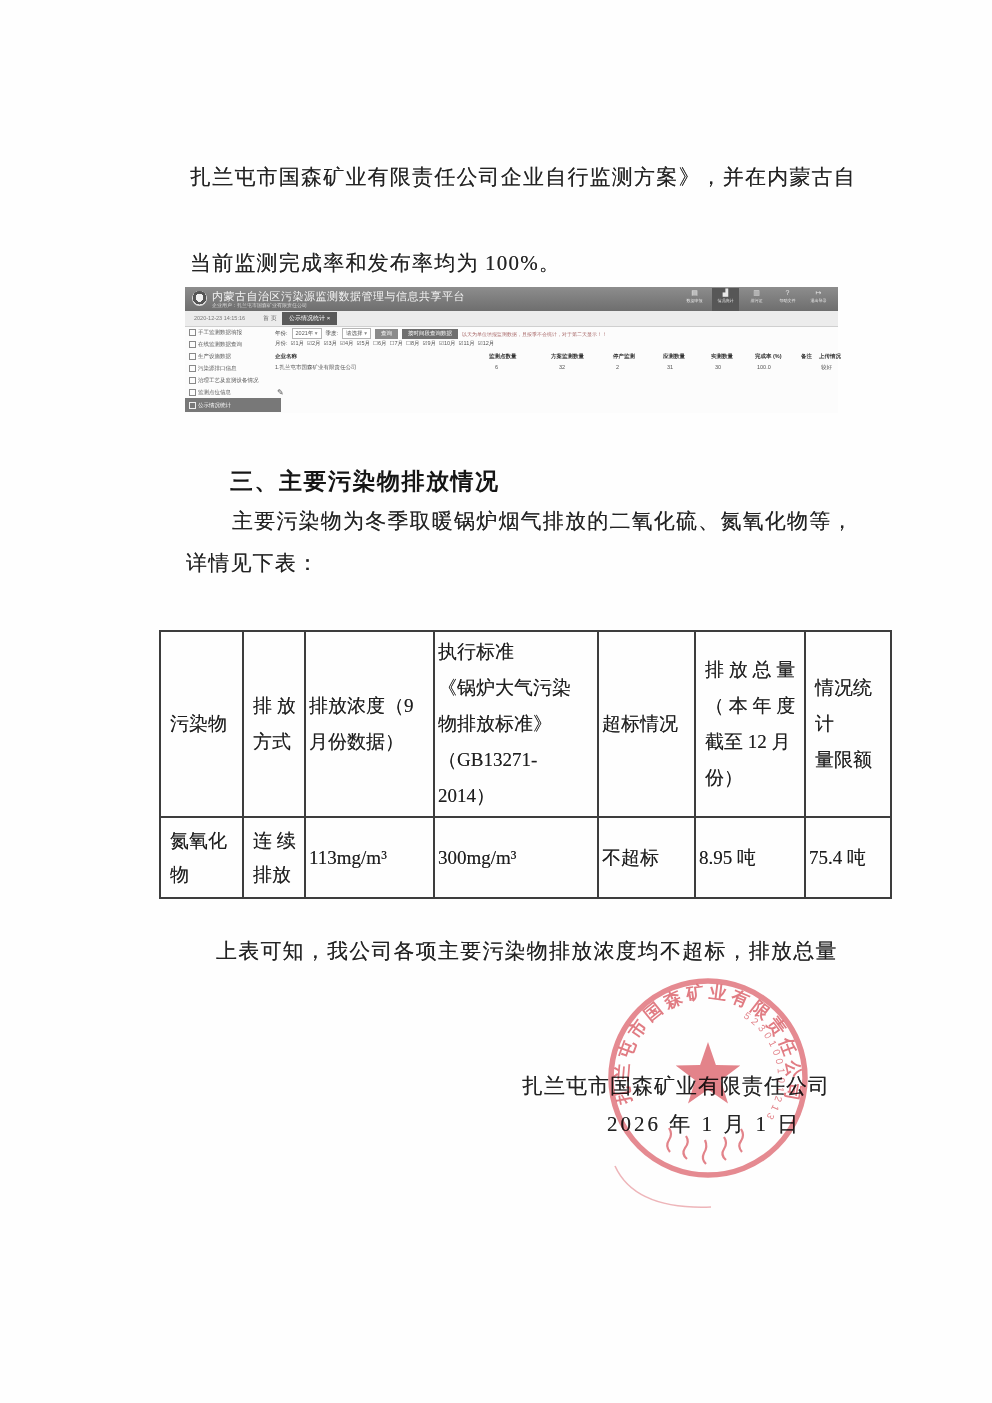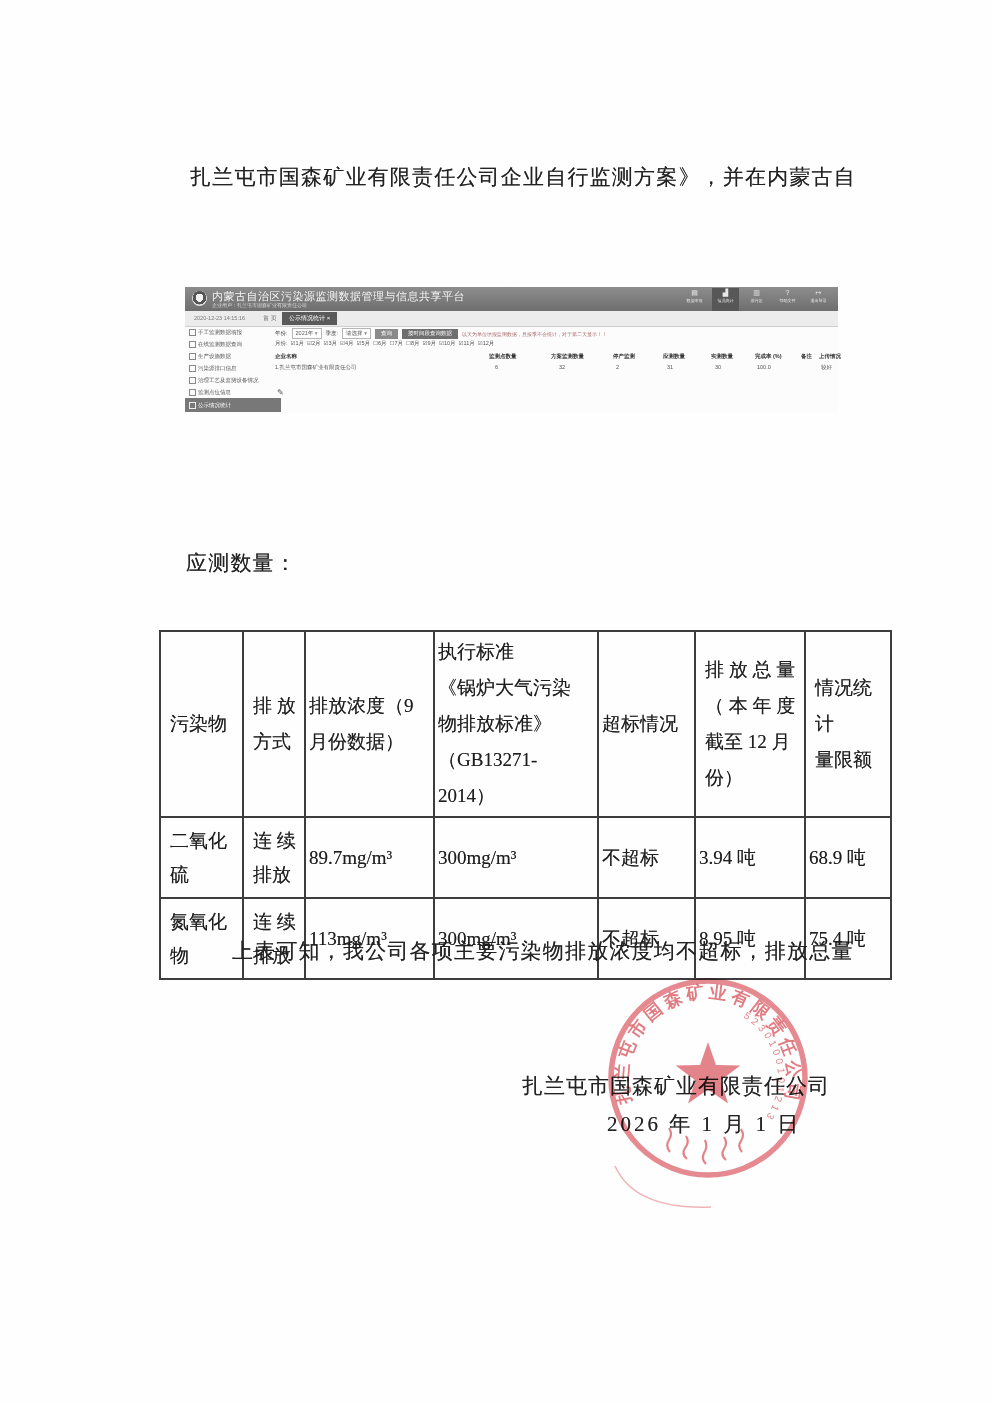--- a/index.html
+++ b/index.html
@@ -61,20 +61,21 @@
        text-shadow:0 0 .6px rgba(0,0,0,.5);}
   .sealwrap{position:absolute;left:583px;top:958px;width:260px;height:300px;
        mix-blend-mode:multiply;opacity:.85;}
 </style>
 </head>
 <body>
 
 <div class="page">
 
   <div class="line" style="left:190px;top:163px;">扎兰屯市国森矿业有限责任公司企业自行监测方案》，并在内蒙古自</div>
+  <div class="line" style="left:190px;top:249px;">当前监测完成率和发布率均为 100%。</div>
 
   <div class="shot">
     <div class="hd">
       <div class="logo"></div>
       <div class="ttl">内蒙古自治区污染源监测数据管理与信息共享平台</div>
       <div class="sub">企业用户：扎兰屯市国森矿业有限责任公司</div>
       <div class="acts">
           <div class="hd-ico"><span>▤</span><span class="lb">数据申报</span></div>
           <div class="hd-ico active"><span>▟</span><span class="lb">情况统计</span></div>
           <div class="hd-ico"><span>▥</span><span class="lb">排污证</span></div>
@@ -145,21 +146,23 @@
           <span class="pt-v" style="left: 345px; top: 38px;">2</span>
           <span class="pt-v" style="left: 396px; top: 38px;">31</span>
           <span class="pt-v" style="left: 444px; top: 38px;">30</span>
           <span class="pt-v" style="left: 486px; top: 38px;">100.0</span>
           <span class="pt-v" style="left: 532px; top: 38px;"></span>
           <span class="pt-v" style="left: 550px; top: 38px;">较好</span>
         </div>
     </div>
   </div>
 
-  <div class="line" style="left:186px;top:549px;">应测数量：</div>
+  <div class="heading" style="left:230px;top:466px;">三、主要污染物排放情况</div>
+  <div class="line" style="left:232px;top:507px;">主要污染物为冬季取暖锅炉烟气排放的二氧化硫、氮氧化物等，</div>
+  <div class="line" style="left:186px;top:549px;">详情见下表：</div>
 
   <table class="pol">
     <colgroup>
       <col style="width:83px">
         <col style="width:62px">
         <col style="width:129px">
       <col style="width:164px">
         <col style="width:97px">
         <col style="width:110px">
         <col style="width:86px">
@@ -177,45 +180,34 @@
 （GB13271-2014）</td>
       <td>超标情况</td>
       <td class="lft">排 放 总 量
 （ 本 年 度
 截至 12 月
 份）</td>
       <td class="lft">情况统计
 量限额</td>
     </tr>
     <tr class="r">
-      <td class="lft">二氧化
-硫</td>
-      <td class="lft">连 续
-排放</td>
-      <td>89.7mg/m³</td>
-      <td>300mg/m³</td>
-      <td>不超标</td>
-      <td>3.94 吨</td>
-      <td>68.9 吨</td>
-    </tr>
-    <tr class="r">
       <td class="lft">氮氧化
 物</td>
       <td class="lft">连 续
 排放</td>
       <td>113mg/m³</td>
       <td>300mg/m³</td>
       <td>不超标</td>
       <td>8.95 吨</td>
       <td>75.4 吨</td>
     </tr>
   </tbody>
     </table>
 
-  <div class="line" style="left:232px;top:937px;">上表可知，我公司各项主要污染物排放浓度均不超标，排放总量</div>
+  <div class="line" style="left:216px;top:937px;">上表可知，我公司各项主要污染物排放浓度均不超标，排放总量</div>
 
   <div class="sig" style="left:522px;top:1072px;">扎兰屯市国森矿业有限责任公司</div>
   <div class="sig" style="left:607px;top:1110px;letter-spacing:3px;">2026 年 1 月 1 日</div>
 
   <div class="sealwrap">
     <svg width="260" height="300" viewBox="0 0 260 300">
       <g stroke="#d9545e" fill="#d9545e">
         <circle cx="125" cy="120" r="97" fill="none" stroke-width="5.5" opacity=".8"></circle>
         <polygon opacity=".85" stroke="none" points="125,84 132.9,107.1 157.3,107.5 137.8,122.2 145,145.5 125,131.5 105,145.5 112.2,122.2 92.7,107.5 117.1,107.1"></polygon>
         <path id="ringPath" d="M 52.5,153.8 A 80,80 0 1 1 197.5,153.8" fill="none" stroke="none"></path>

